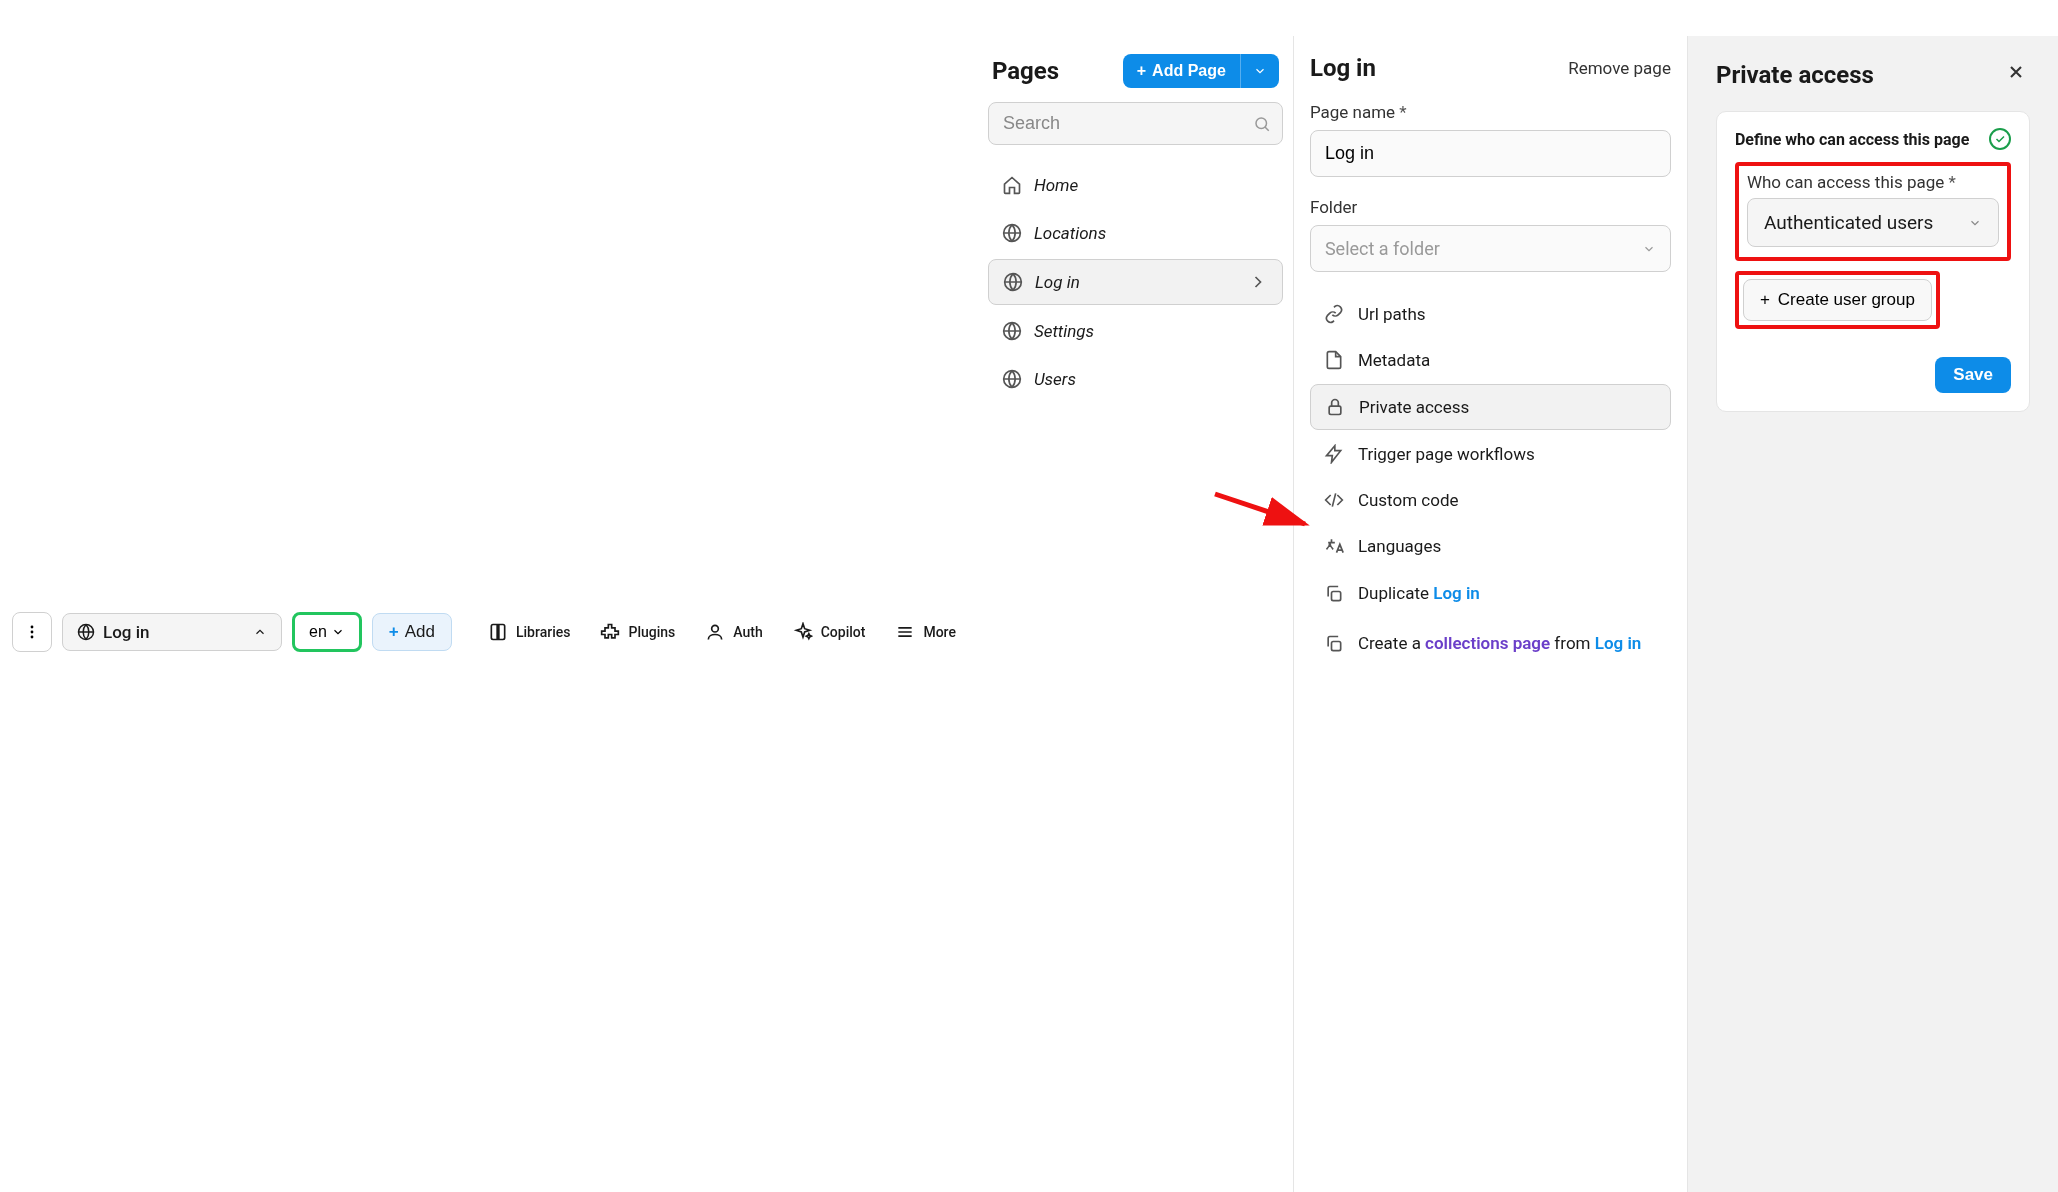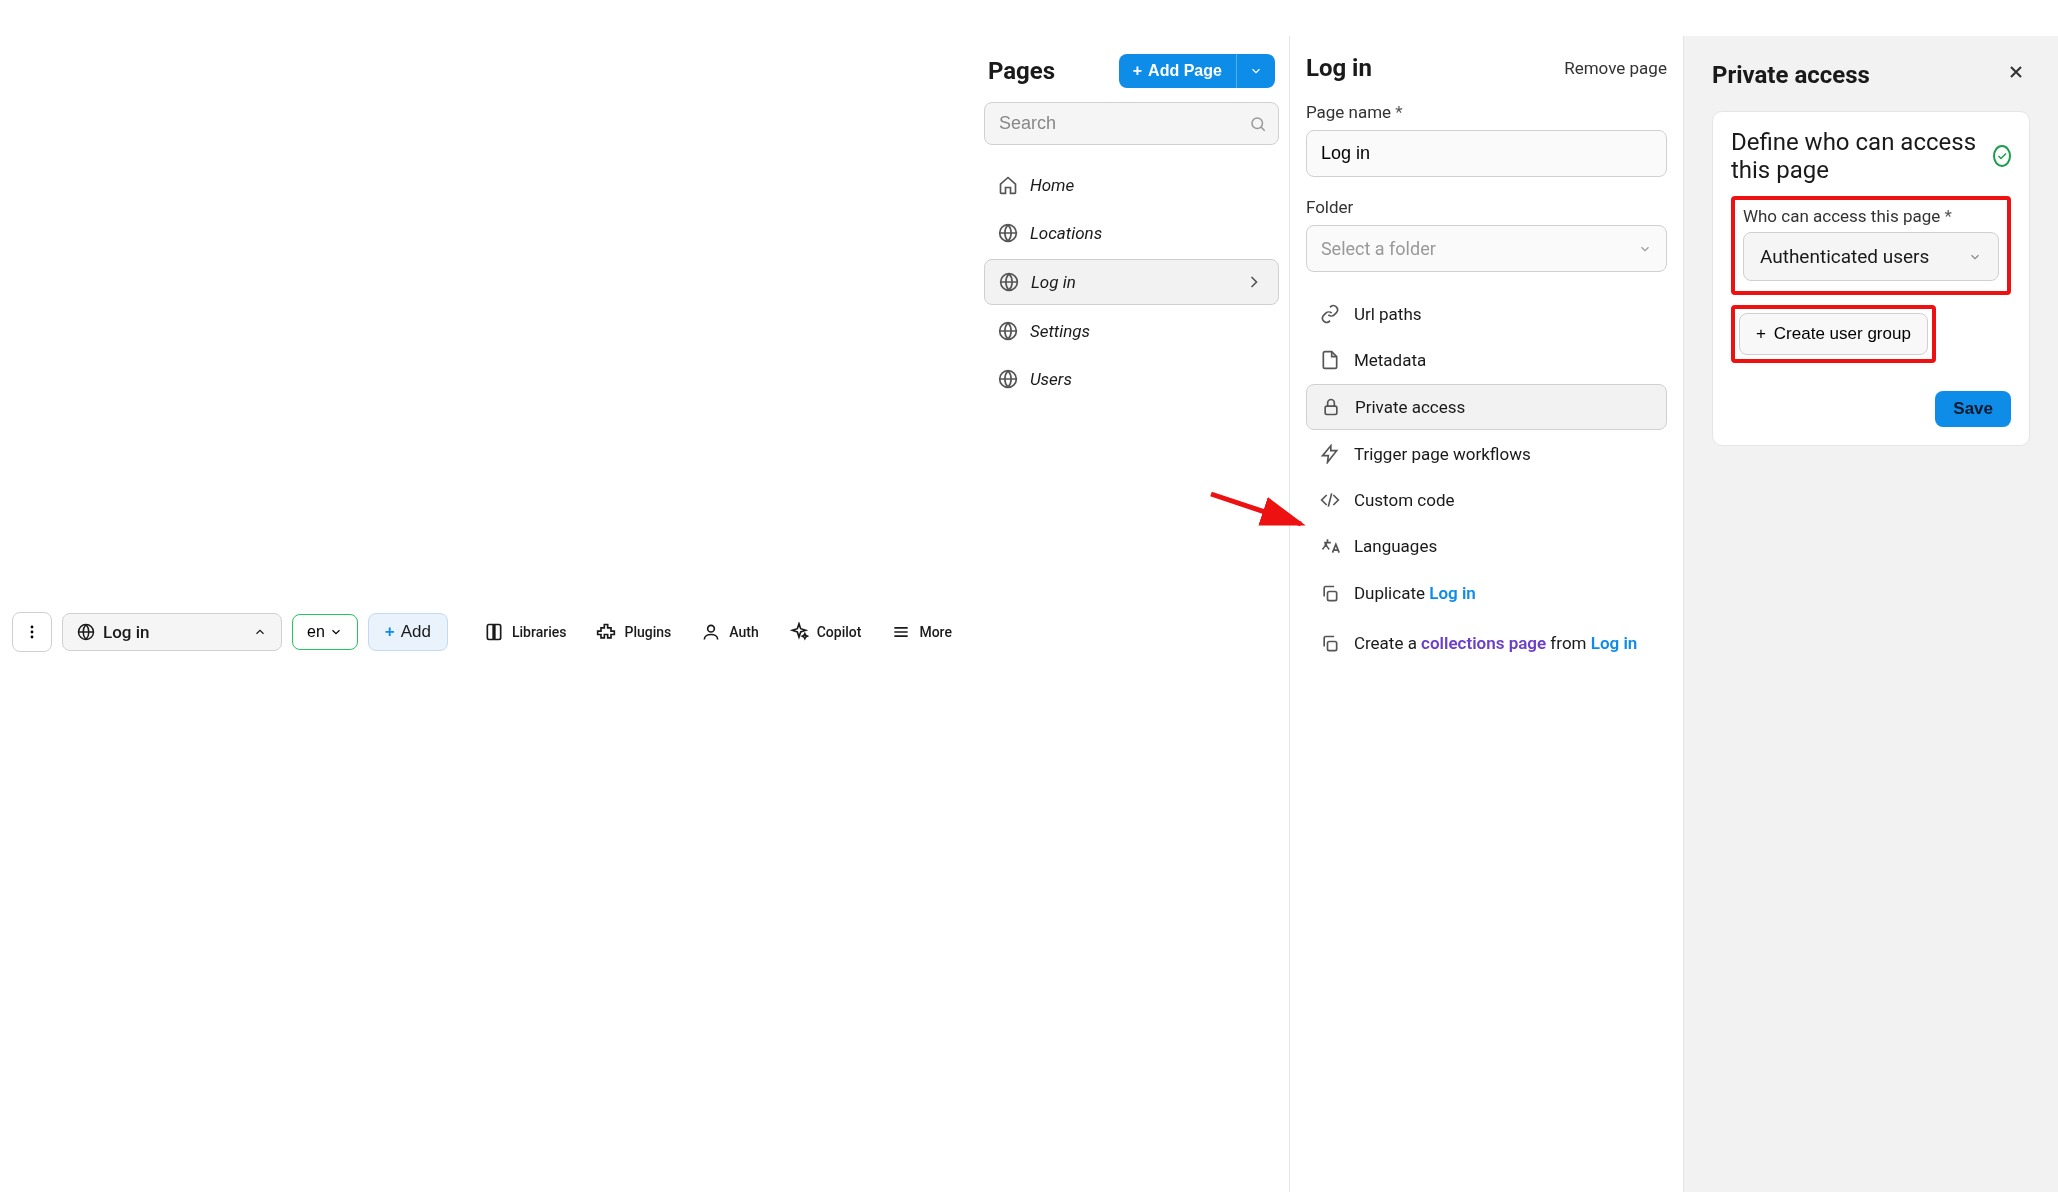--- a/index.html
+++ b/index.html
@@ -4,21 +4,21 @@
 <style>
 * { box-sizing: border-box; margin: 0; padding: 0; }
 body { font-family: -apple-system, BlinkMacSystemFont, "Segoe UI", Roboto, sans-serif; font-size: 14px; color: #1a1a1a; background: #fff; }
 .app { display: flex; flex-direction: row; height: 100vh; margin-top: 36px; }
 
 
 .topbar { display: flex; align-items: center; gap: 10px; padding: 10px 12px; border-bottom: 1px solid #e5e5e5; }
 .icon-btn { width: 40px; height: 40px; border: 1px solid #d0d0d0; border-radius: 8px; background: #fff; display: flex; align-items: center; justify-content: center; cursor: pointer; }
 .page-selector { display: flex; align-items: center; gap: 8px; padding: 8px 14px; border: 1px solid #d0d0d0; border-radius: 8px; background: #f5f5f5; min-width: 220px; justify-content: space-between; cursor: pointer; }
 .page-selector-left { display: flex; align-items: center; gap: 8px; font-size: 17px; font-weight: 500; }
-.lang-btn { display: flex; align-items: center; gap: 4px; padding: 8px 14px; border: 1px solid #22c55e; border-radius: 8px; background: #fff; font-size: 16px; cursor: pointer; }
+.lang-btn { display: flex; align-items: center; gap: 4px; padding: 8px 14px; border: 3px solid #22c55e; border-radius: 8px; background: #fff; font-size: 16px; cursor: pointer; }
 .add-btn { display: flex; align-items: center; gap: 6px; padding: 8px 16px; border: 1px solid #c0dbf2; border-radius: 8px; background: #eaf3fc; color: #1a1a1a; font-size: 17px; font-weight: 500; cursor: pointer; }
 .add-btn .plus { color: #0d8ce8; font-weight: bold; }
 .top-link { display: flex; align-items: center; gap: 8px; padding: 8px 10px; font-size: 14px; font-weight: 500; color: #1a1a1a; cursor: pointer; }
 .top-link svg { width: 20px; height: 20px; }
 .spacer-sm { width: 6px; }
 
 
 .main { display: flex; flex: 1; overflow: hidden; }
 
 
@@ -58,30 +58,30 @@
 
 .arrow-annot { position: absolute; left: -100px; top: 192px; pointer-events: none; }
 
 
 .right { flex: 1; background: #f2f2f2; padding: 22px 28px; }
 .right-header { display: flex; align-items: center; justify-content: space-between; margin-bottom: 20px; }
 .right-title { font-size: 24px; font-weight: 700; }
 .close-x { font-size: 22px; cursor: pointer; color: #333; padding: 4px; }
 .card { background: #fff; border-radius: 10px; padding: 16px 18px 18px; border: 1px solid #e5e5e5; }
 .card-header { display: flex; align-items: center; justify-content: space-between; margin-bottom: 12px; }
-.card-title { font-size: 24px; font-weight: 400; }
+.card-title { font-size: 16px; font-weight: 700; }
 .check-badge { width: 22px; height: 22px; border: 2px solid #1a9e4b; border-radius: 50%; display: flex; align-items: center; justify-content: center; color: #1a9e4b; }
 .highlight-box { border: 4px solid #e11; border-radius: 4px; padding: 6px 8px 10px; margin-bottom: 10px; }
 .field-label { font-size: 17px; color: #333; margin-bottom: 6px; }
 .dropdown { display: flex; align-items: center; justify-content: space-between; padding: 12px 16px; border: 1px solid #d0d0d0; border-radius: 8px; background: #f5f5f5; font-size: 19px; cursor: pointer; }
 .sub-label { font-size: 17px; color: #333; margin-bottom: 8px; }
 .highlight-inline { display: inline-block; border: 4px solid #e11; border-radius: 4px; padding: 4px; margin-bottom: 28px; }
 .create-group-btn { display: flex; align-items: center; gap: 8px; padding: 10px 16px; border: 1px solid #d0d0d0; border-radius: 8px; background: #f8f8f8; font-size: 17px; cursor: pointer; }
 .save-row { display: flex; justify-content: flex-end; }
-.save-btn { padding: 8px 18px; background: #0d8ce8; color: #0f172a; border: none; border-radius: 8px; font-size: 17px; font-weight: 600; cursor: pointer; }
+.save-btn { padding: 8px 18px; background: #0d8ce8; color: #ffffff; border: none; border-radius: 8px; font-size: 17px; font-weight: 600; cursor: pointer; }
 
 .chev { width: 14px; height: 14px; }
 </style>
 </head>
 <body>
 
 <div class="app">
 
   <div class="topbar">
     <button class="icon-btn">

